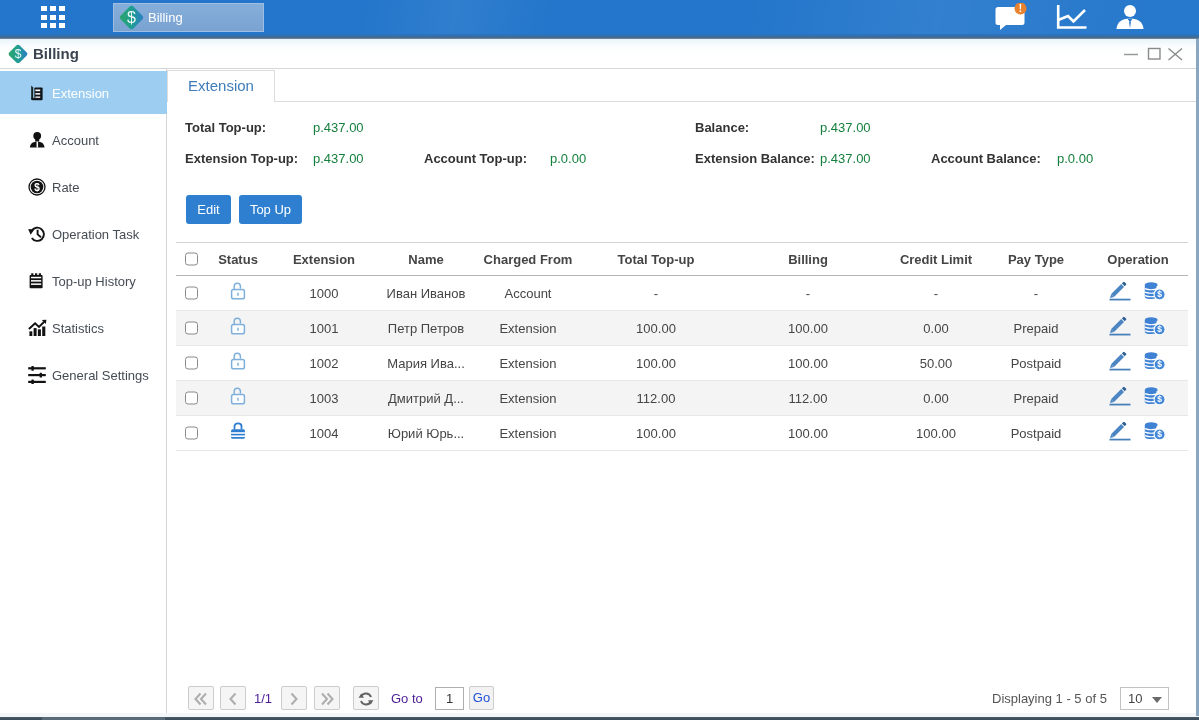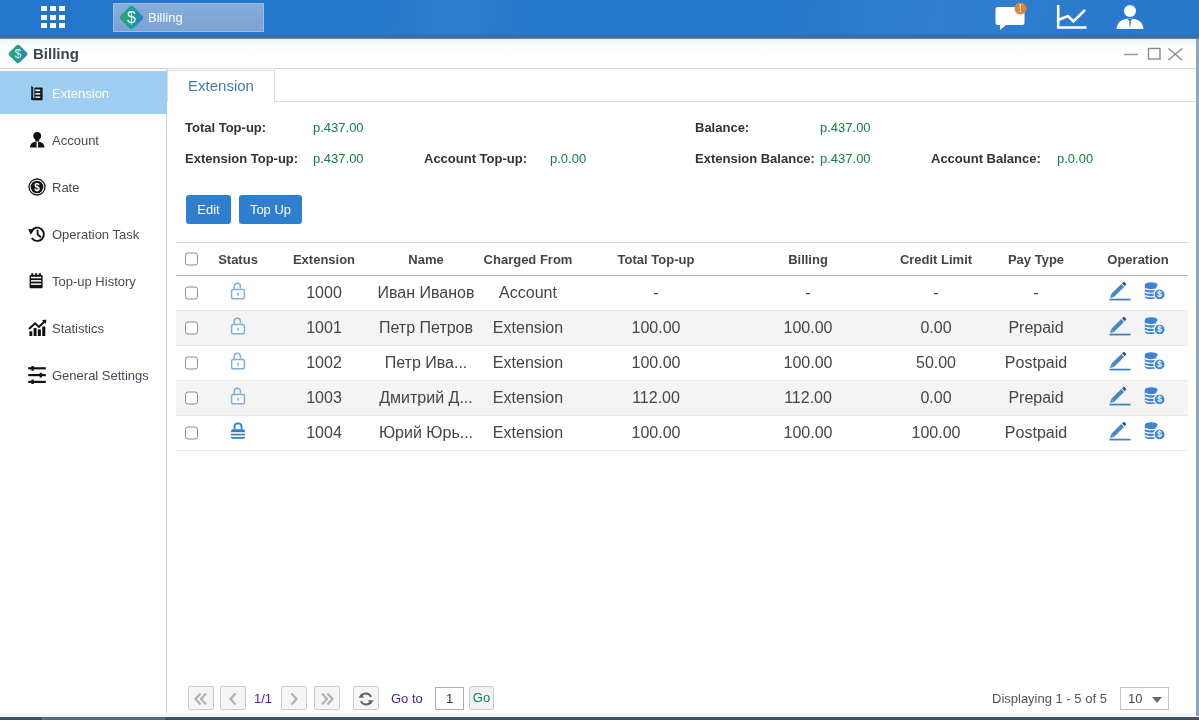--- a/index.html
+++ b/index.html
@@ -43,32 +43,32 @@
 .sval { position:absolute; font-size:13px; color:#15803d; height:16px; line-height:16px; }
 
 .btn { position:absolute; background:#2e7fd0; color:#fff; font-size:13px; text-align:center; border-radius:3px; }
 
 
 #tbl { position:absolute; left:176px; top:242px; width:1012px; }
 #thead { position:absolute; left:0; top:0; width:1012px; height:34px; border-top:1px solid #d2d2d2; border-bottom:1px solid #b5b5b5; }
 .hc { position:absolute; top:50%; transform:translate(-50%,-50%); font-size:13px; color:#454545; white-space:nowrap;font-weight:bold; }
 .trow { position:absolute; left:0; width:1012px; height:35px; border-bottom:1px solid #e7e7e7; }
 .trow.odd { background:#f4f4f4; }
-.tc { position:absolute; top:50%; transform:translate(-50%,-50%); font-size:16px; color:#454545; white-space:nowrap; }
+.tc { position:absolute; top:50%; transform:translate(-50%,-50%); font-size:13px; color:#454545; white-space:nowrap; }
 .cb { position:absolute; left:9px; top:50%; transform:translateY(-50%); width:13px; height:13px; border:1px solid #8a8a8a; border-radius:3px; background:#fff; }
 .icn { position:absolute; top:50%; transform:translate(-50%,-50%); }
 
 
 .pbtn { position:absolute; top:686px; height:24px; background:#f5f5f5; border:1px solid #cccccc; border-radius:2px;
   color:#aaaaaa; text-align:center; font-size:16px; line-height:21px; font-weight:bold; }
 .ptxt { position:absolute; font-size:13px; color:#4c1d95; }
 #goinput { position:absolute; left:435px; top:687px; width:29px; height:23px; border:1px solid #aeaeae; background:#fff;
   font-size:13px; color:#333; text-align:center; line-height:21px; }
 #gobtn { position:absolute; left:469px; top:686px; width:25px; height:24px; background:#f2f2f2; border:1px solid #ccc; border-radius:2px;
-  color:#0f766e; font-size:13px; text-align:center; line-height:22px; font-weight:normal; }
+  color:#1d4ed8; font-size:13px; text-align:center; line-height:22px; font-weight:normal; }
 #dropdown { position:absolute; left:1120px; top:687px; width:49px; height:23px; border:1px solid #c2c2c2; background:#fff; }
 #dropdown span { position:absolute; left:7px; top:3px; font-size:13px; color:#444; }
 #dropdown .tri { position:absolute; right:6px; top:9px; width:0; height:0; border-left:5.5px solid transparent; border-right:5.5px solid transparent; border-top:6px solid #6a6a6a; }
 
 
 #bottombar { position:absolute; left:0; top:713px; width:1199px; height:7px; background:#f4f7f9; }
 #bottomdark { position:absolute; left:0; top:717px; width:1199px; height:3px;
   background:linear-gradient(180deg,#4a5a68,#3a4a58); }
 #bottomlight { position:absolute; left:42px; top:717px; width:123px; height:3px; background:#5a6a78; }
 #rightedge { position:absolute; left:1196px; top:39px; width:3px; height:677px; background:#8ba6c0; }
@@ -306,21 +306,21 @@
         </svg></div>
     </div>
     <div class="trow" style="top:104px">
       <div class="cb" style="left:9px"></div>
       <div class="icn" style="left:62px"><svg width="20" height="21" viewBox="0 0 20 21">
           <rect x="3.6" y="9" width="12.8" height="9.2" rx="1.8" fill="#fdfeff" stroke="#7fb0dc" stroke-width="1.5"></rect>
           <line x1="10" y1="12.2" x2="10" y2="15.2" stroke="#7fb0dc" stroke-width="1.5"></line>
           <path d="M6.2,9 V5.8 Q6.2,2.7 9.3,2.7 Q12.4,2.7 12.4,5.8 V7.4" fill="none" stroke="#7fb0dc" stroke-width="1.5" stroke-linecap="round"></path>
         </svg></div>
       <div class="tc" style="left:148px">1002</div>
-      <div class="tc" style="left:250px">Петр Ива...</div>
+      <div class="tc" style="left:250px">Мария Ива...</div>
       <div class="tc" style="left:352px">Extension</div>
       <div class="tc" style="left:480px">100.00</div>
       <div class="tc" style="left:632px">100.00</div>
       <div class="tc" style="left:760px">50.00</div>
       <div class="tc" style="left:860px">Postpaid</div>
       <div class="icn" style="left:945px"><svg width="24" height="19" viewBox="0 0 24 19">
           <path d="M2.2,12.6 L12.2,2.6 L15,5.4 L5,15.4 Z" fill="#4b86c2"></path>
           <path d="M12.9,1.9 L14.3,0.5 Q15,0 15.7,0.7 L17,2 Q17.7,2.7 17.1,3.3 L15.7,4.7 Z" fill="#2f5f94"></path>
           <path d="M2.2,12.6 L5,15.4 L1,16.6 Z" fill="#4b86c2"></path>
           <rect x="0.5" y="17.2" width="21" height="2.2" fill="#447fb8"></rect>

